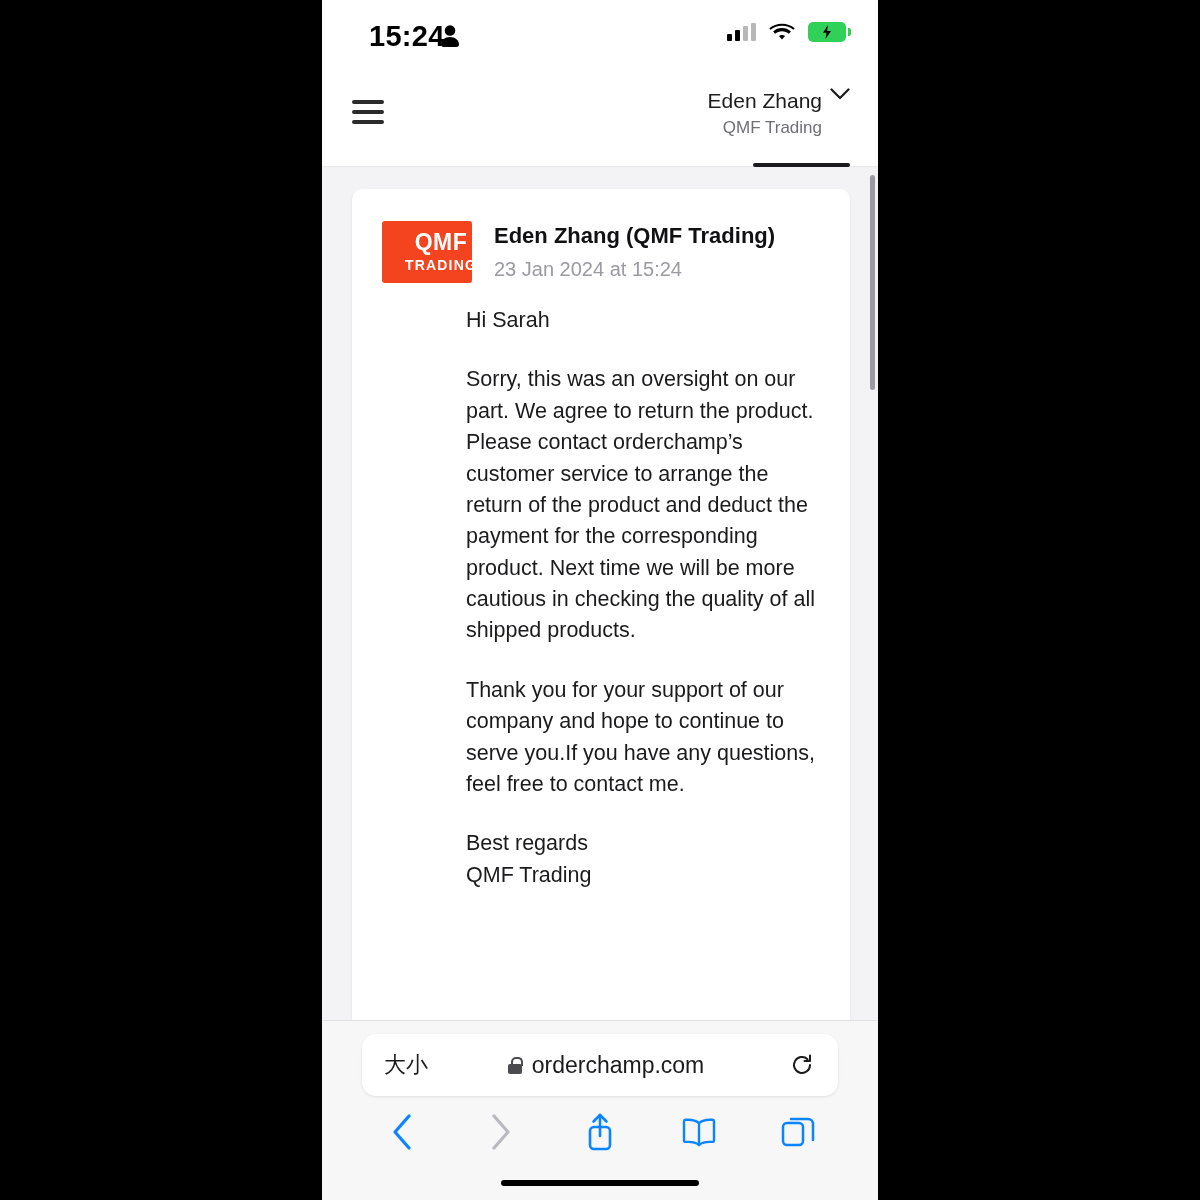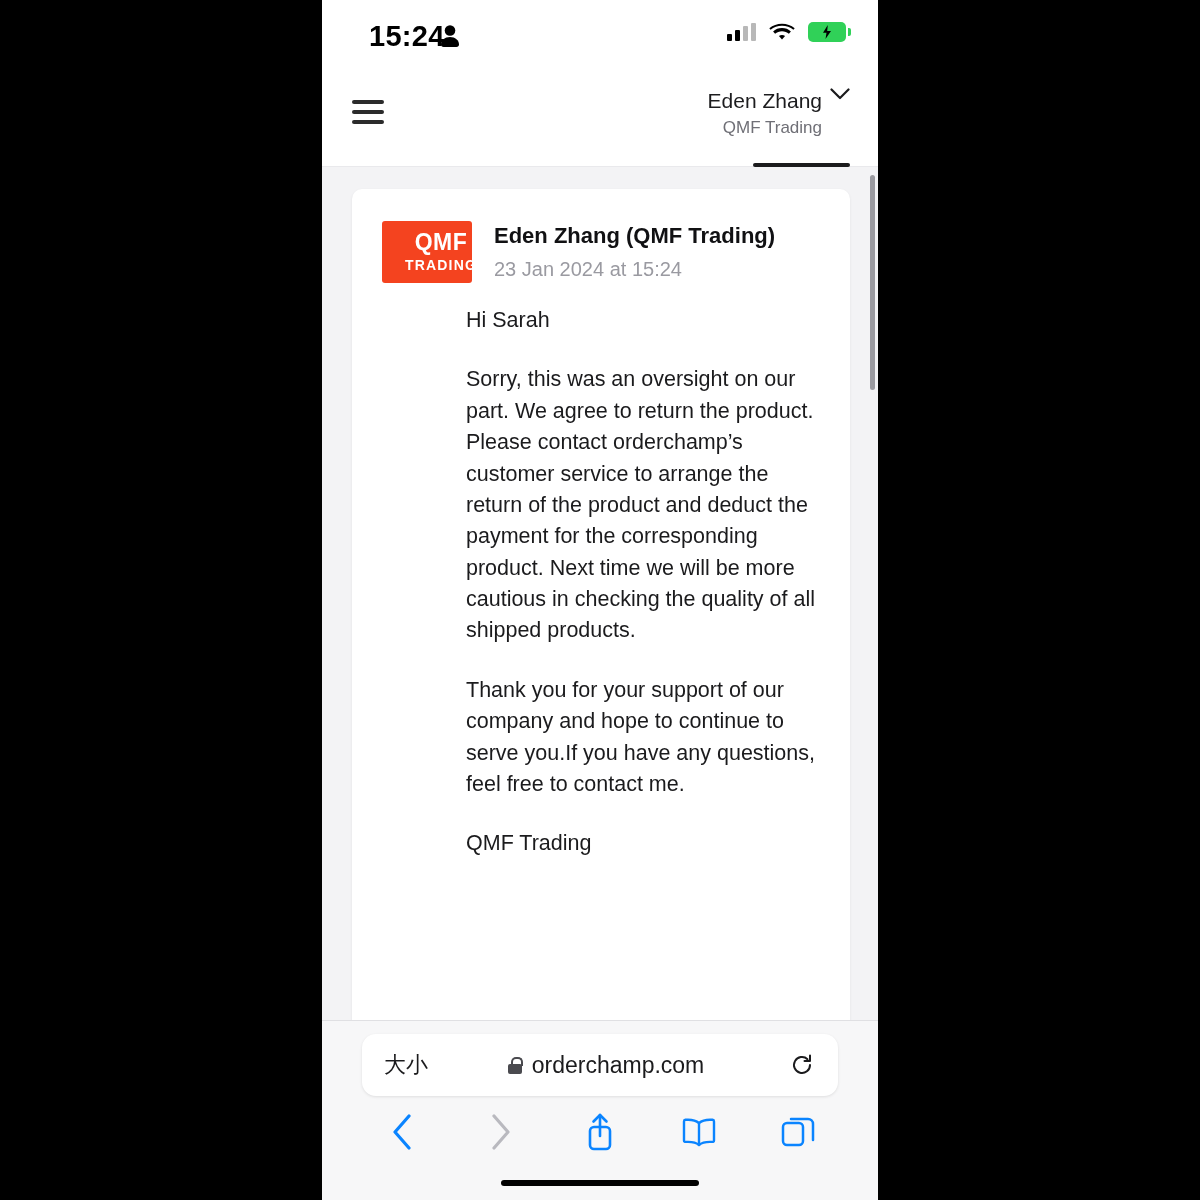--- a/index.html
+++ b/index.html
@@ -396,20 +396,21 @@
         <div>
           <div class="sender">Eden Zhang (QMF Trading)</div>
           <div class="sent-at">23 Jan 2024 at 15:24</div>
         </div>
       </div>
       <div class="body-text">
         <p>Hi Sarah</p>
         <p>Sorry, this was an oversight on our part. We agree to return the product. Please contact orderchamp’s customer service to arrange the return of the product and deduct the payment for the corresponding product. Next time we will be more cautious in checking the quality of all shipped products.</p>
         <p>Thank you for your support of our company and hope to continue to serve you.If you have any questions, feel free to contact me.</p>
         <p class="sig">
+          <span class="line">Best regards</span>
           <span class="line">QMF Trading</span>
         </p>
       </div>
     </div>
     <div class="scrollbar"></div>
   </div>
 
   <div class="browser">
     <div class="urlbar">
       <div class="aa">大小</div>

